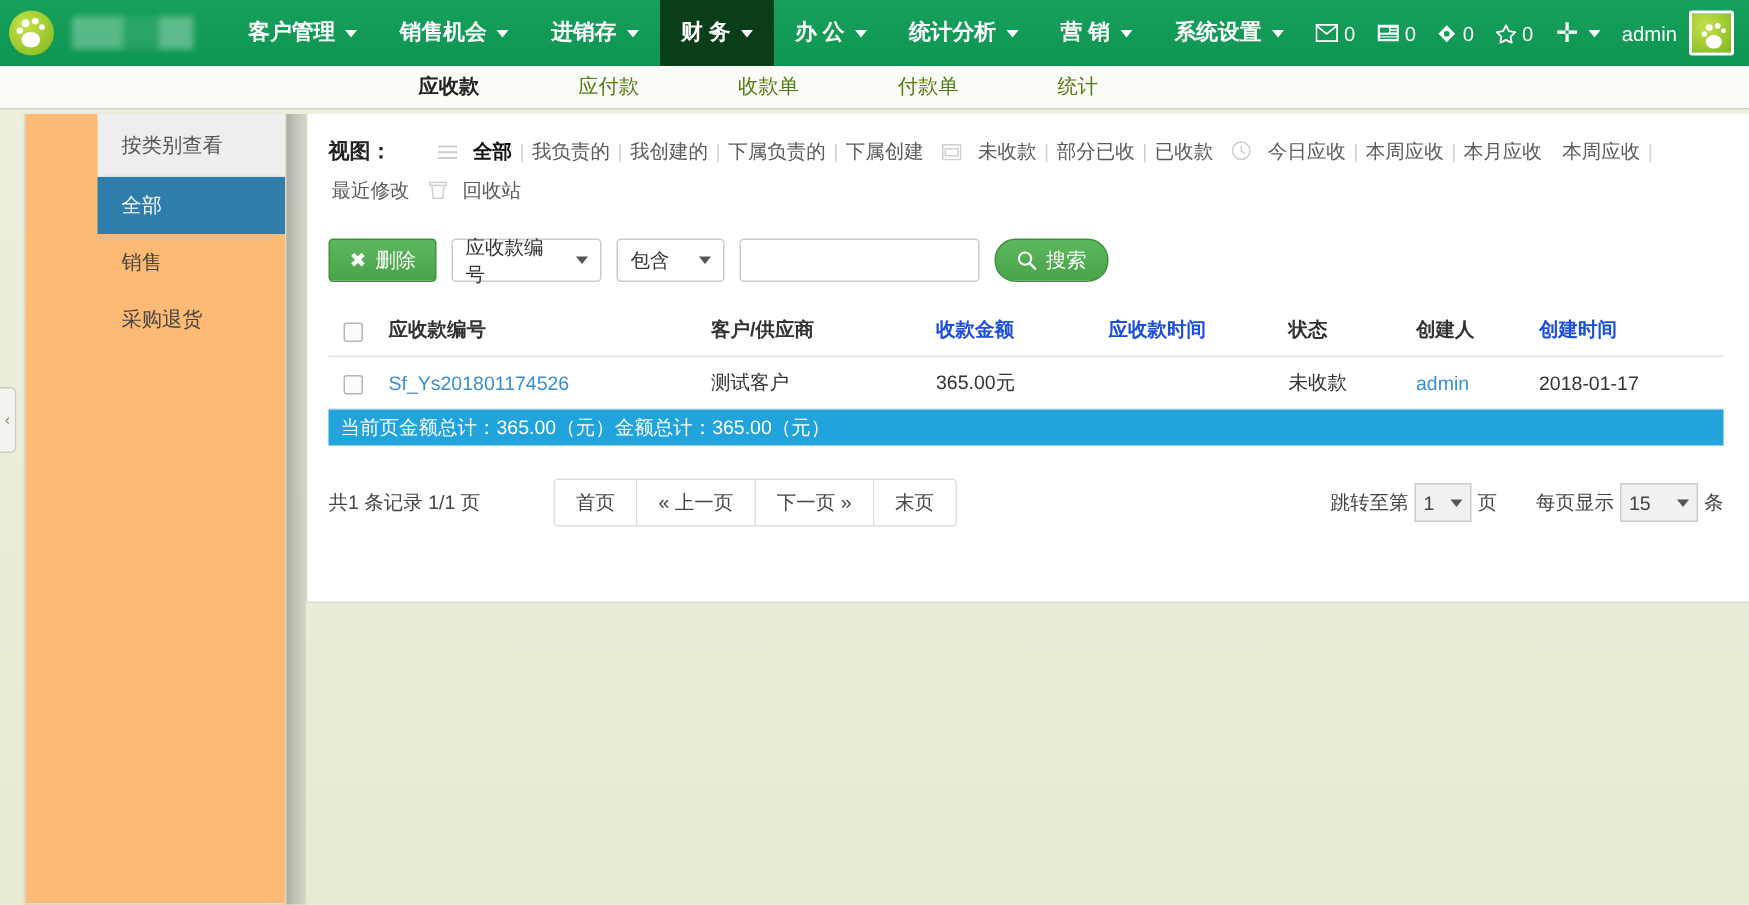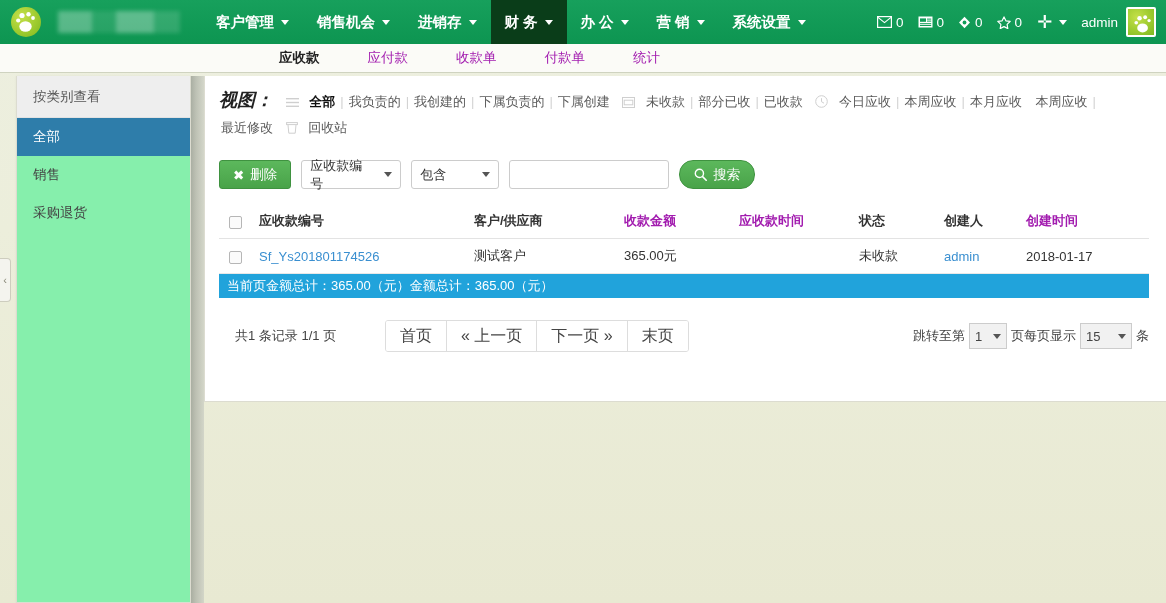--- a/index.html
+++ b/index.html
@@ -64,30 +64,31 @@
   .avatar {
     width: 30px; height: 30px; border: 2px solid #fff; border-radius: 2px;
     background: radial-gradient(circle at 35% 32%, #c5e04a 0%, #9ecb2f 55%, #7fb81f 100%);
     position: relative; margin-right: 4px; cursor: pointer;
   }
 
   
   .subnav {
     position: absolute; left: 0; top: 44px; width: 1166px; height: 29px;
     background: #fbfbf7; border-bottom: 1px solid #cfd3c0;
-    display: flex; align-items: center; padding-left: 255px; gap: 0;
-  }
-  .subnav .sub-item { font-size: 13.5px; color: #a21caf; padding: 0 24px; cursor: pointer; white-space: nowrap; }
+    display: flex; align-items: center; padding-left: 255px; gap: 18px;
+  }
+  .subnav .sub-item { font-size: 13.5px; color: #4d7c0f; padding: 0 24px; cursor: pointer; white-space: nowrap; }
   .subnav .sub-item.active { color: #222; font-weight: bold; }
 
   
   .sidebar {
     position: absolute; left: 16px; top: 76px; width: 175px; height: 527px;
-    background: #86efac; border: 1px solid #dcdcd0; border-top: none;
+    background: #fdba74; border: 1px solid #dcdcd0; border-top: none;
     box-shadow: 0 0 2px rgba(0,0,0,0.06);
+    padding-left: 48px;
   }
   .sidebar-head {
     height: 42px; background: #eeeeee; border-bottom: 1px solid #e2e2e2;
     display: flex; align-items: center; padding-left: 16px;
     font-size: 13.5px; color: #555;
   }
   .side-item {
     height: 38px; display: flex; align-items: center; padding-left: 16px;
     font-size: 13.5px; color: #444; cursor: pointer;
   }
@@ -106,21 +107,21 @@
   }
 
   
   .content {
     position: absolute; left: 204px; top: 76px; width: 962px; height: 326px;
     background: #fff; border: 1px solid #dcdcd0; border-top: none; border-right: none;
   }
 
   
   .viewbar { padding: 12px 0 6px 14px; line-height: 24px; font-size: 13px; color: #555; }
-  .viewbar .vlabel { font-weight: bold; color: #222; font-size: 18px; margin-right: 2px; font-style: italic; }
+  .viewbar .vlabel { font-weight: bold; color: #222; font-size: 14px; margin-right: 20px; }
   .viewbar .vgroup { display: inline; }
   .viewbar a { color: #5a5a5a; text-decoration: none; cursor: pointer; padding: 0 2px; }
   .viewbar a.sel { font-weight: bold; color: #111; }
   .viewbar .sep { color: #d2d2d2; padding: 0 3px; }
   .ico-inline { display: inline-block; vertical-align: -2px; margin: 0 5px 0 7px; }
 
   
   .toolbar { display: flex; align-items: center; gap: 10px; padding: 12px 0 0 14px; }
   .btn-del {
     background: linear-gradient(180deg,#5cb85c,#49a349); color: #fff; border: 1px solid #3f9240;
@@ -143,21 +144,21 @@
     border-radius: 14px; height: 29px; padding: 0 14px; font-size: 13.5px;
     display: flex; align-items: center; gap: 6px; cursor: pointer;
   }
 
   
   table.grid { width: 930px; margin: 16px 0 0 14px; border-collapse: collapse; }
   table.grid th {
     font-size: 13px; font-weight: bold; text-align: left;
     padding: 7px 4px 8px 4px; border-bottom: 1px solid #e3e3e3; color: #333;
   }
-  table.grid th.lnk { color: #a21caf; cursor: pointer; }
+  table.grid th.lnk { color: #1d4ed8; cursor: pointer; }
   table.grid td {
     font-size: 13px; padding: 8px 4px; border-bottom: 1px solid #e8e8e8; color: #333;
   }
   table.grid td.lnk a { color: #3a8fd0; text-decoration: none; cursor: pointer; }
   .cb { width: 13px; height: 13px; border: 1px solid #b6b6b6; background: #fbfbfb;
     display: inline-block; border-radius: 2px; cursor: pointer; vertical-align: middle; }
   .col-cb { width: 36px; padding-left: 10px !important; }
   .col-no { width: 215px; }
   .col-cust { width: 150px; }
   .col-amt { width: 115px; }
@@ -165,26 +166,26 @@
   .col-stat { width: 85px; }
   .col-creator { width: 82px; }
 
   .sumbar {
     margin: 0 11px 0 14px; width: 930px; height: 24px; background: #21a3db;
     color: #fff; font-size: 13px; display: flex; align-items: center; padding-left: 8px;
   }
 
   
   .pager { margin: 22px 0 0 14px; width: 930px; display: flex; align-items: center; font-size: 13px; color: #444; }
-  .pg-count { width: 150px; margin-left: 16px; }
+  .pg-count { width: 150px; }
   .pg-btns { display: flex; border: 1px solid #ddd; border-radius: 3px; overflow: hidden; background: #fff; }
-  .pg-btn { padding: 0 14px; height: 30px; line-height: 30px; font-size: 16px; color: #444;
+  .pg-btn { padding: 0 14px; height: 30px; line-height: 30px; font-size: 13px; color: #444;
     border-right: 1px solid #ddd; cursor: pointer; background: #fff; }
   .pg-btn:last-child { border-right: none; }
-  .pg-right { margin-left: auto; display: flex; align-items: center; }
+  .pg-right { margin-left: auto; display: flex; align-items: center; gap: 26px; }
   .jump, .perpage { display: flex; align-items: center; gap: 0; font-size: 13px; color: #444; }
   .mini-sel {
     height: 26px; min-width: 38px; border: 1px solid #ccc; background: #f1f1f1;
     display: inline-flex; align-items: center; justify-content: space-between;
     padding: 0 5px; margin: 0 4px; font-size: 13px; cursor: pointer;
   }
   .mini-sel .dn { width: 0; height: 0; border-left: 4px solid transparent;
     border-right: 4px solid transparent; border-top: 5px solid #555; margin-left: 8px; }
   .mini-sel.wide { min-width: 52px; }
 </style>
@@ -220,20 +221,24 @@
     </div>
     <div class="nav-item active">
       <span>财 务</span>
       <i class="caret"></i>
     </div>
     <div class="nav-item">
       <span>办 公</span>
       <i class="caret"></i>
     </div>
     <div class="nav-item">
+      <span>统计分析</span>
+      <i class="caret"></i>
+    </div>
+    <div class="nav-item">
       <span>营 销</span>
       <i class="caret"></i>
     </div>
     <div class="nav-item">
       <span>系统设置</span>
       <i class="caret"></i>
     </div>
   </nav>
 
   <div class="right-tools">
@@ -352,21 +357,21 @@
 
   <div class="toolbar">
     <div class="btn-del">
       <span style="font-weight:bold;">✖</span>
       <span>删除</span>
     </div>
     <div class="sel-box" style="width:100px">
       <span>应收款编号</span>
       <i class="dn"></i>
     </div>
-    <div class="sel-box" style="width:88px">
+    <div class="sel-box" style="width:72px">
       <span>包含</span>
       <i class="dn"></i>
     </div>
     <input class="search-input" type="text" placeholder="" style="">
     <div class="btn-search">
       <svg width="13" height="13" viewBox="0 0 13 13">
         <circle cx="5.4" cy="5.4" r="4.1" fill="none" stroke="#fff" stroke-width="1.4"></circle>
         <path d="M8.6 8.6 L12.2 12.2" stroke="#fff" stroke-width="1.6" stroke-linecap="round"></path>
       </svg>
       <span>搜索</span>

